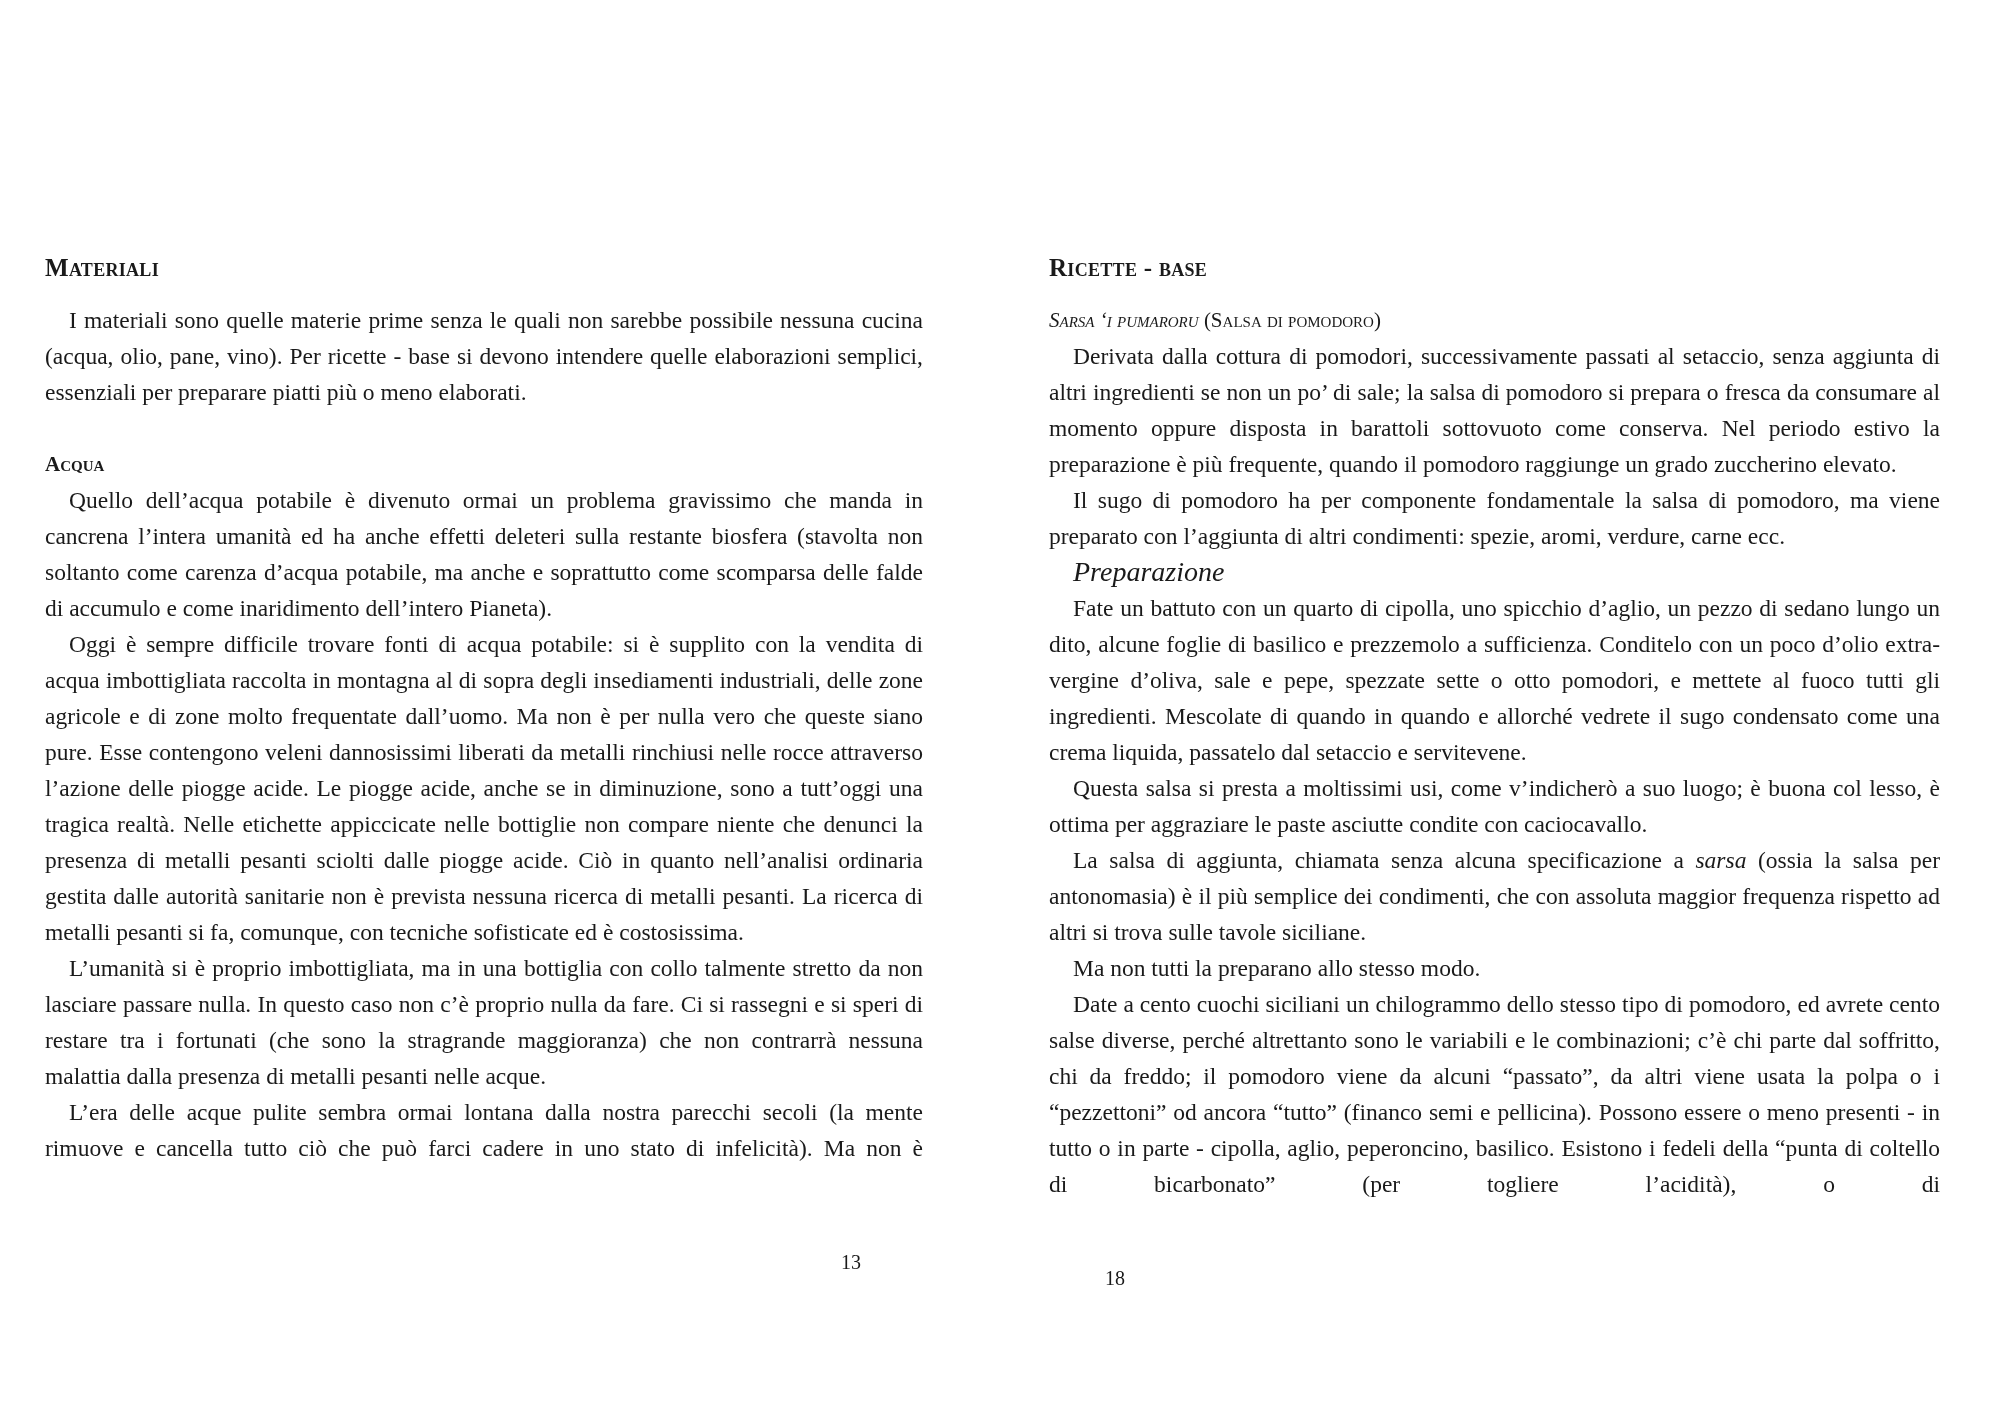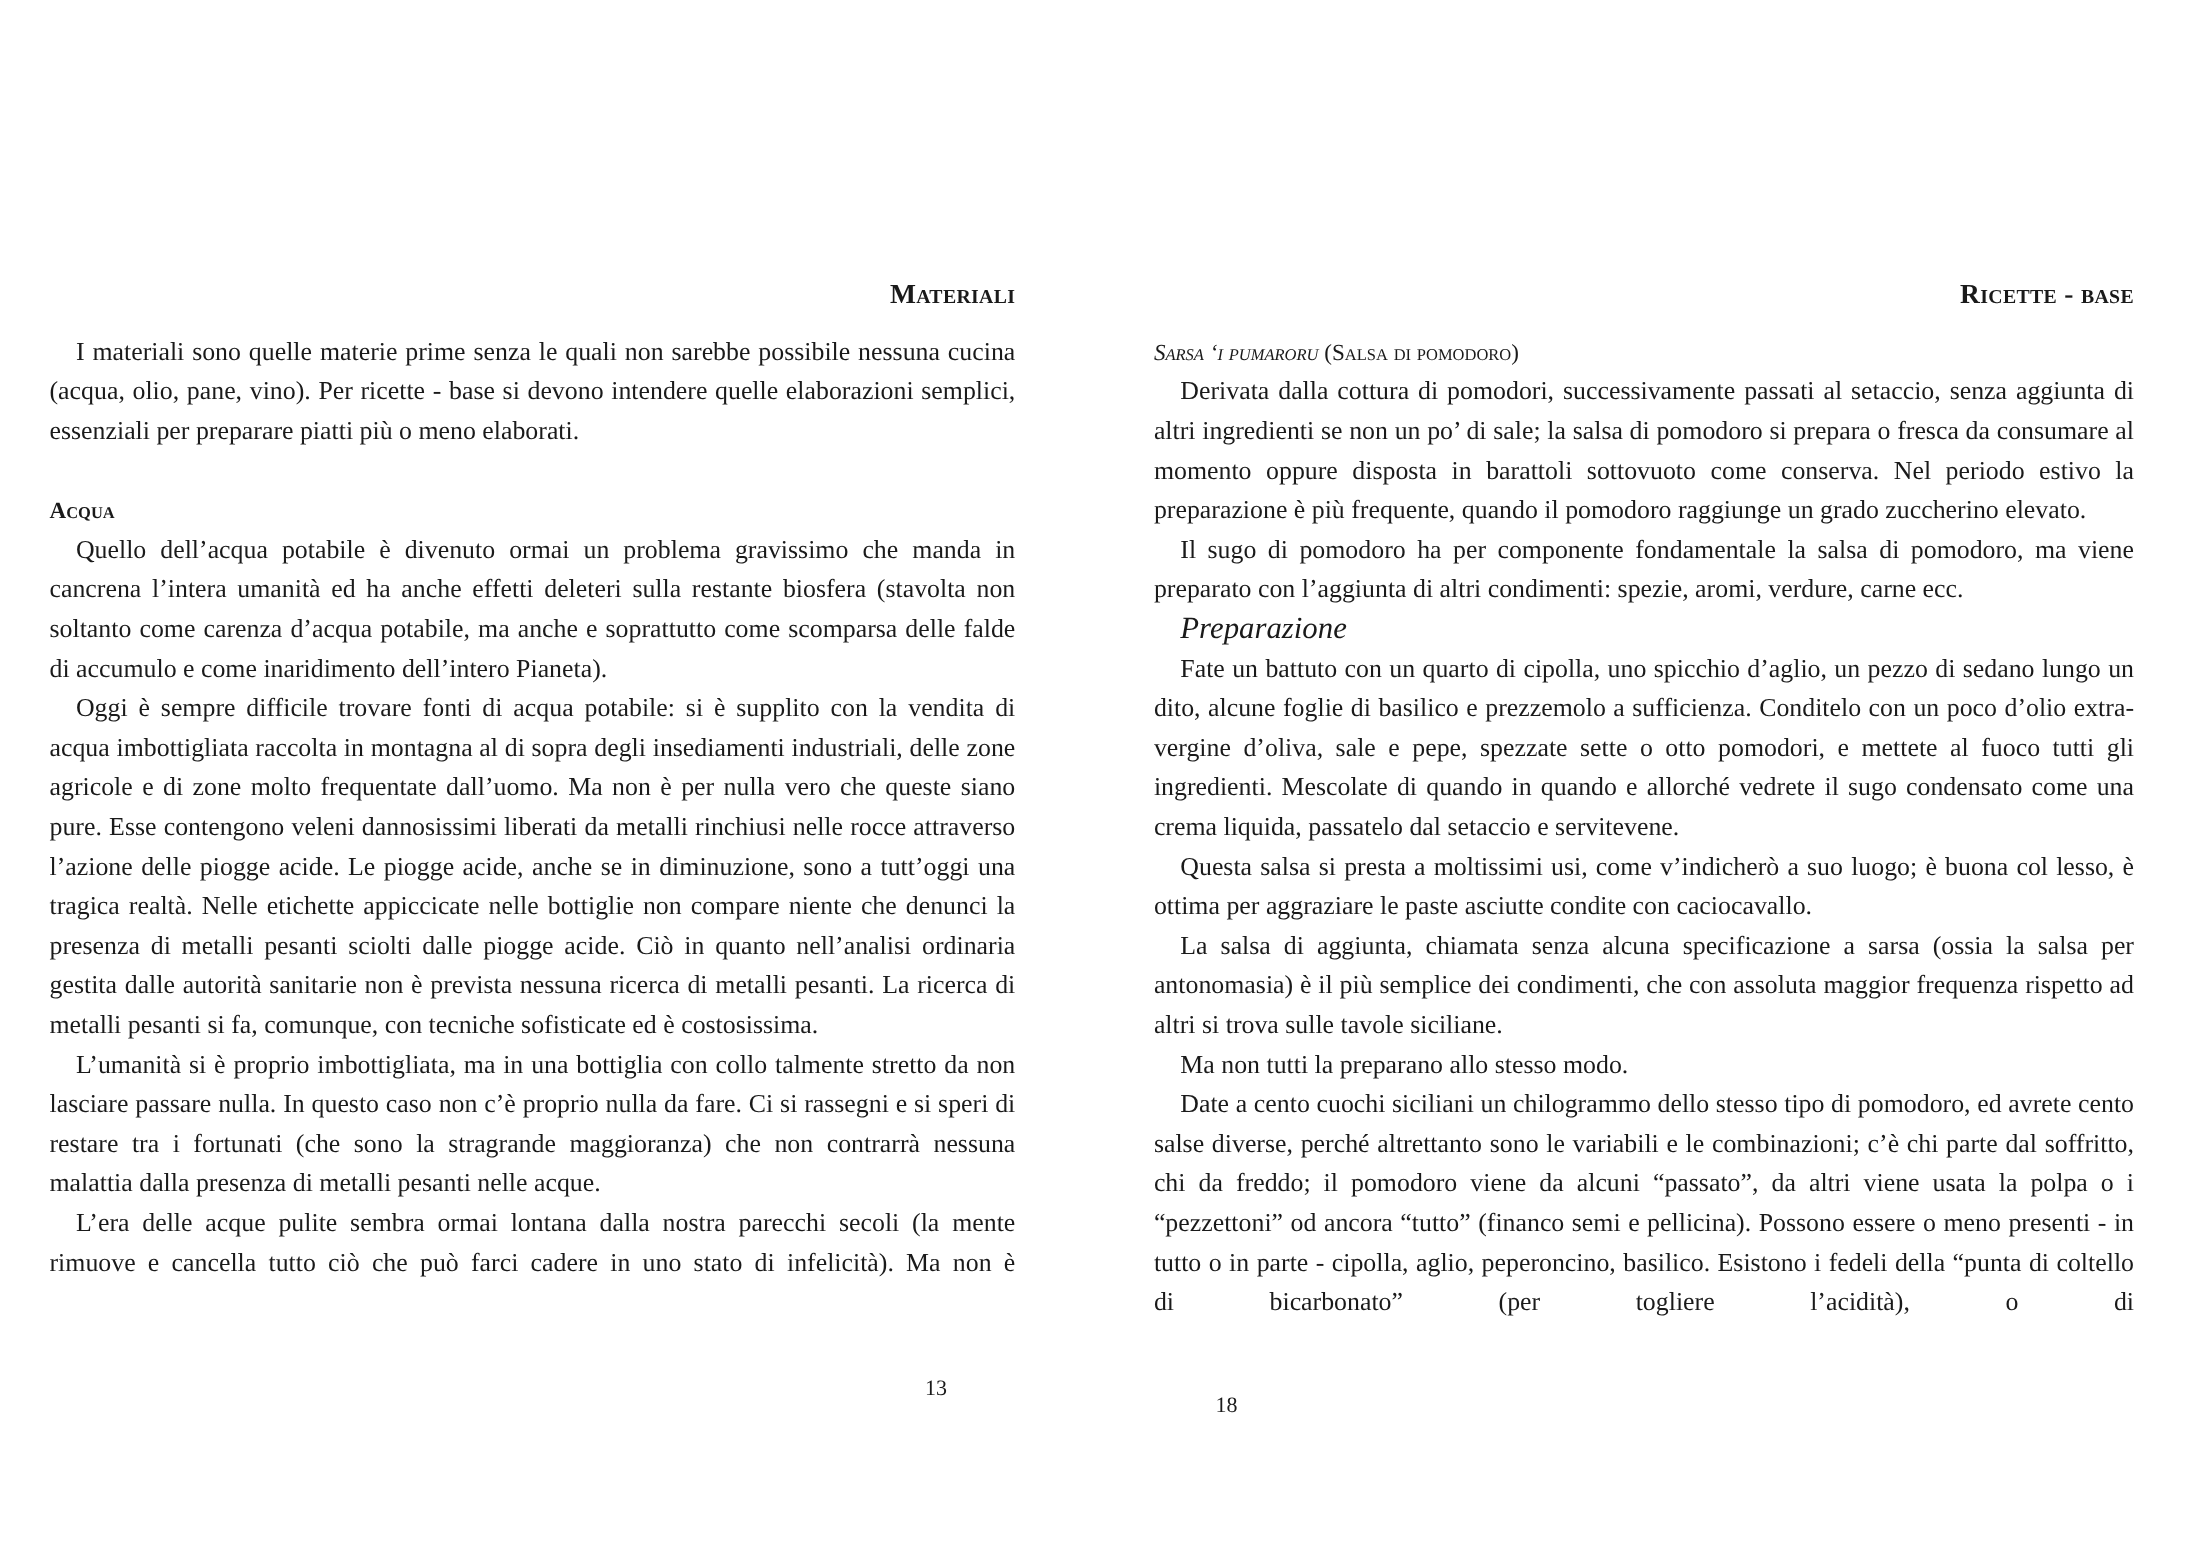--- a/index.html
+++ b/index.html
@@ -1,32 +1,32 @@
 <!DOCTYPE html>
 <html><head>
 <meta charset="utf-8">
 <style>
   html, body { margin: 0; padding: 0; background: #ffffff; }
   body { width: 2000px; height: 1425px; position: relative; overflow: hidden;
          font-family: "Liberation Serif", "DejaVu Serif", serif; color: #1a1a1a; }
   .page { position: absolute; top: 0; }
   .page-left  { left: 45px;  width: 878px; }
   .page-right { left: 1049px; width: 891px; }
-  .title { position: absolute; left: 0; right: 0; text-align: right;
+  .title { position: absolute; left: 0; right: 0; text-align: left;
            font-size: 25px; font-weight: bold; font-variant: small-caps; letter-spacing: 0.3px; }
   .page-left .title { top: 254px; }
   .page-right .title { top: 254px; }
   .body { position: absolute; left: 0; right: 0; font-size: 23.5px; line-height: 36px; }
   .page-left .body { top: 302px; }
   .page-right .body { top: 302px; }
   .p { margin: 0; text-align: justify; text-align-last: left; text-indent: 24px; }
   .lastline-justify { text-align-last: justify; }
   .section-head { margin: 0; font-weight: bold; font-variant: small-caps; font-size: 21px; }
   .gap { height: 36px; }
-  .ital { }
+  .ital { font-style: italic; }
   .sub-ital { margin: 0; font-style: italic; text-indent: 24px; font-size: 28px; }
   .recipe-head { margin: 0; font-size: 21px; font-weight: normal; font-variant: small-caps; }
   .recipe-head .it { font-style: italic; }
   .page-num { position: absolute; font-size: 20px; }
   .page-left .page-num { left: 796px; top: 1251px; width: 20px; }
   .page-right .page-num { left: 56px; top: 1267px; width: 20px; }
 </style>
 </head>
 <body>
 

